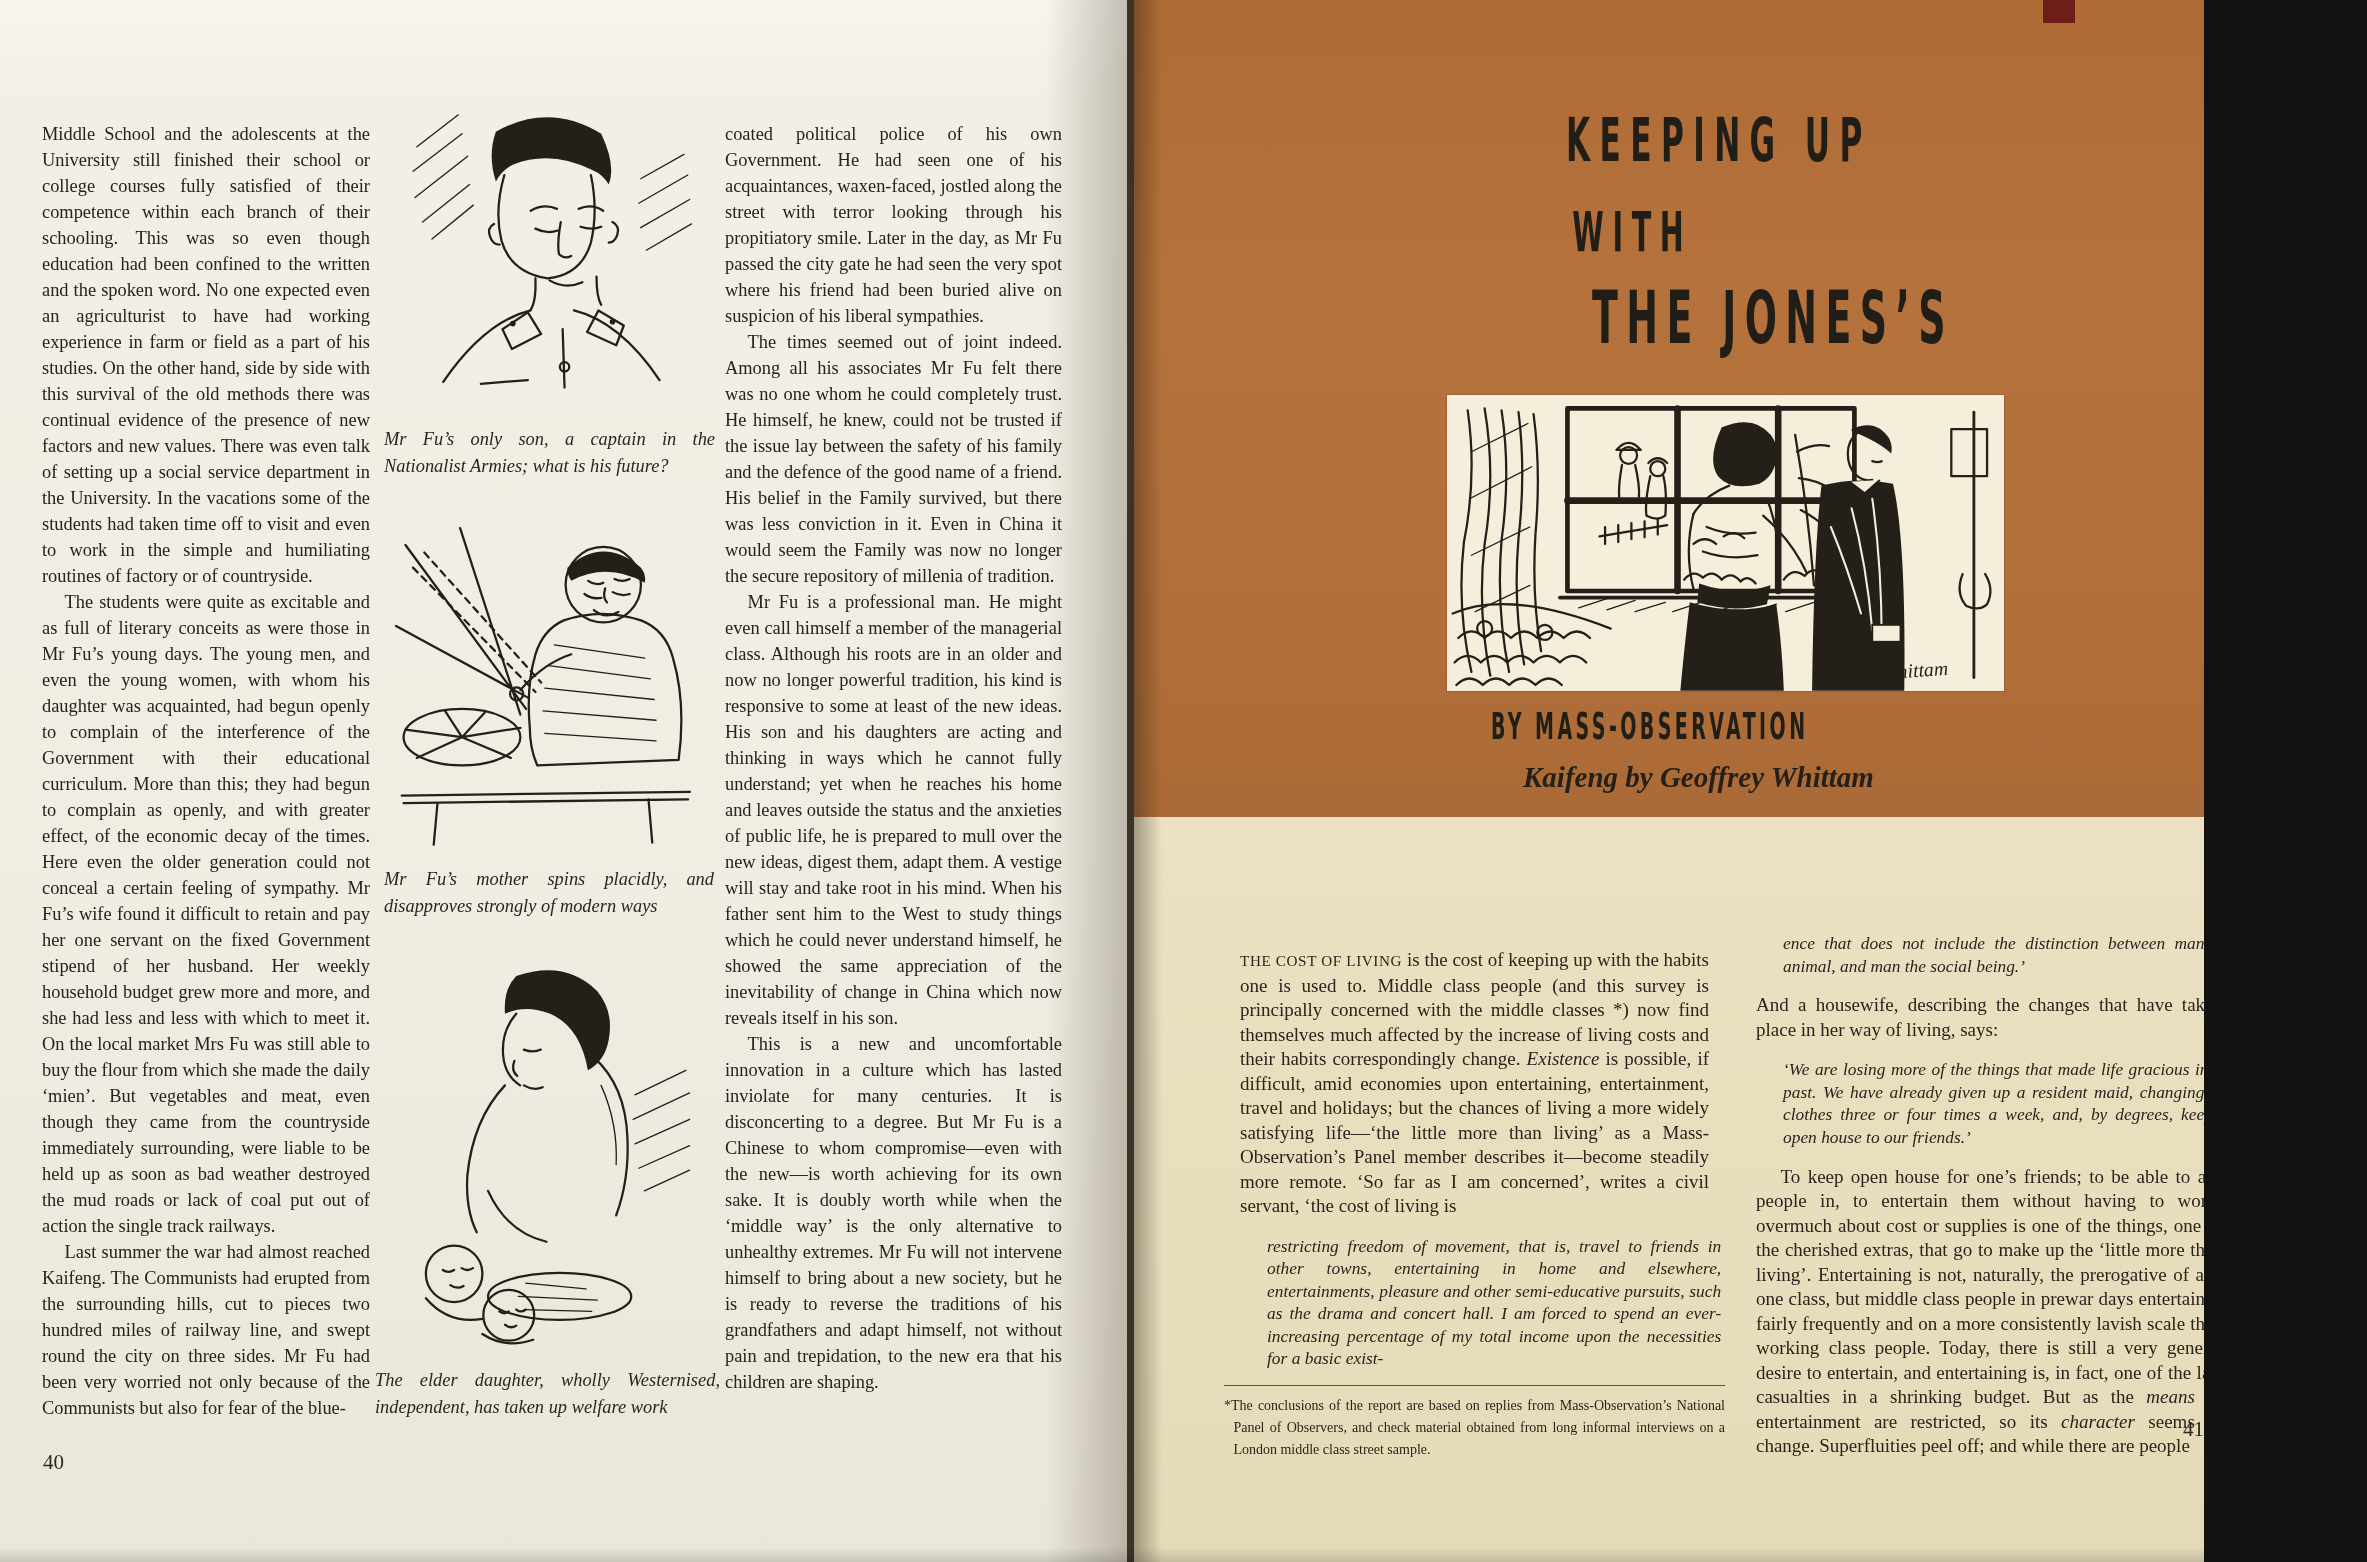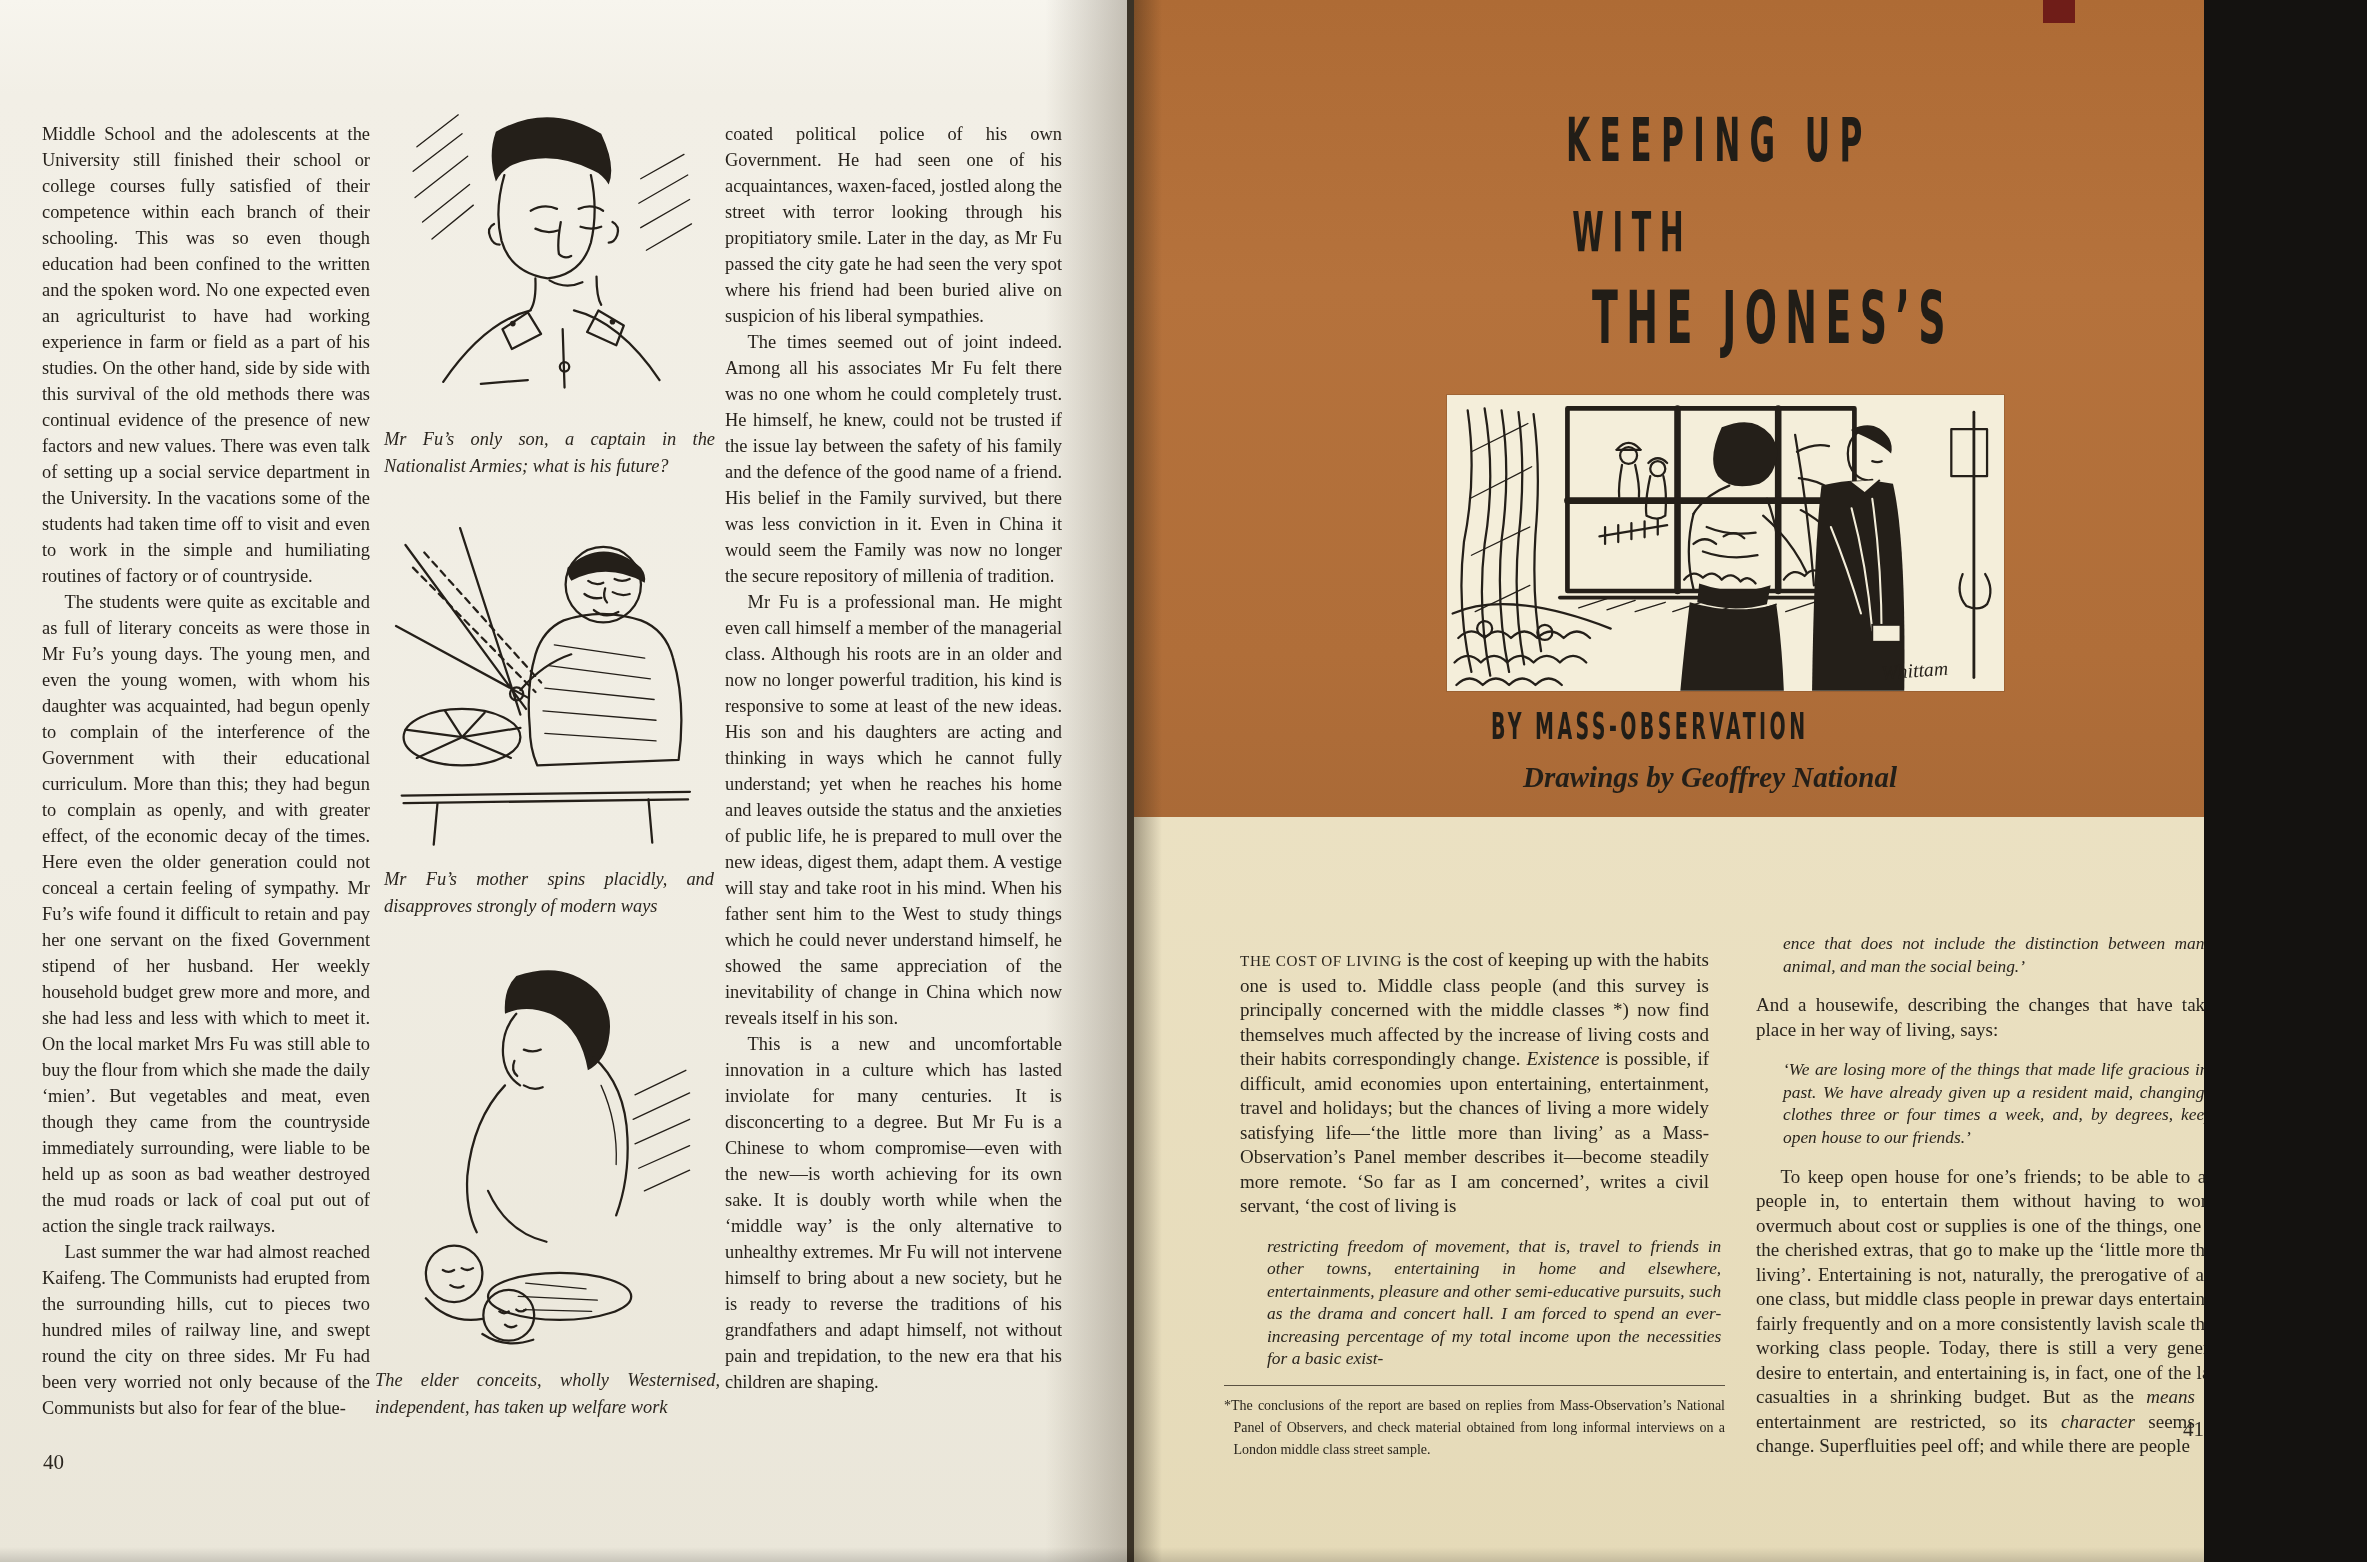--- a/index.html
+++ b/index.html
@@ -151,21 +151,21 @@
         <path d="M132,390 q5,4 10,0 M150,388 q5,4 10,0 M138,404 q6,5 12,1"></path>
         <path d="M54,376 q24,28 60,22 M114,414 q24,16 54,6"></path>
       </g>
       <g class="ink-thin">
         <path d="M276,160 l54,-26 M274,186 l60,-28 M276,212 l58,-26 M280,238 l54,-24 M286,262 l48,-22"></path>
         <path d="M160,360 l64,6 M152,374 l84,4 M158,388 l72,2"></path>
         <path d="M240,150 q18,40 16,84"></path>
       </g>
     </svg>
 
-    <div class="caption" style="left:375px;top:1367px;width:345px">The elder conceits, wholly Westernised, independent, has taken up welfare work</div>
+    <div class="caption" style="left:375px;top:1367px;width:345px">The elder daughter, wholly Westernised, independent, has taken up welfare work</div>
 
     <div id="lp-col3" class="lp-col">
       <p>coated political police of his own Government. He had seen one of his acquaintances, waxen-faced, jostled along the street with terror looking through his propitiatory smile. Later in the day, as Mr Fu passed the city gate he had seen the very spot where his friend had been buried alive on suspicion of his liberal sympathies.</p>
       <p class="ind">The times seemed out of joint indeed. Among all his associates Mr Fu felt there was no one whom he could completely trust. He himself, he knew, could not be trusted if the issue lay between the safety of his family and the defence of the good name of a friend. His belief in the Family survived, but there was less conviction in it. Even in China it would seem the Family was now no longer the secure repository of millenia of tradition.</p>
       <p class="ind">Mr Fu is a professional man. He might even call himself a member of the managerial class. Although his roots are in an older and now no longer powerful tradition, his kind is responsive to some at least of the new ideas. His son and his daughters are acting and thinking in ways which he cannot fully understand; yet when he reaches his home and leaves outside the status and the anxieties of public life, he is prepared to mull over the new ideas, digest them, adapt them. A vestige will stay and take root in his mind. When his father sent him to the West to study things which he could never understand himself, he showed the same appreciation of the inevitability of change in China which now reveals itself in his son.</p>
       <p class="ind">This is a new and uncomfortable innovation in a culture which has lasted inviolate for many centuries. It is disconcerting to a degree. But Mr Fu is a Chinese to whom compromise—even with the new—is worth achieving for its own sake. It is doubly worth while when the ‘middle way’ is the only alternative to unhealthy extremes. Mr Fu will not intervene himself to bring about a new society, but he is ready to reverse the traditions of his grandfathers and adapt himself, not without pain and trepidation, to the new era that his children are shaping.</p>
     </div>
 
     <div id="pagenum-40" class="pagenum">40</div>
   </div>
@@ -262,21 +262,21 @@
         <line x1="560" y1="18" x2="560" y2="300" stroke-width="3"></line>
         <rect x="536" y="36" width="38" height="50"></rect>
         <path d="M548,190 q-8,20 4,34 q14,6 22,-2 q8,-16 -2,-32"></path>
       </g>
       <text x="462" y="302" font-size="21" font-style="italic" fill="#241f19" font-family="Liberation Serif, serif" transform="rotate(-4 462 302)">Whittam</text>
     </svg>
   </div>
 
   <div id="byline">
     <span>BY MASS-OBSERVATION</span></div>
-  <div id="credit">Drawings by Geoffrey National</div>
+  <div id="credit">Kaifeng by Geoffrey Whittam</div>
 
   <div id="rp-col-left" class="rp-col">
     <p><span class="seg-sc">The cost of living</span><span> is the cost of keeping up with the habits one is used to. Middle class people (and this survey is principally concerned with the middle classes *) now find themselves much affected by the increase of living costs and their habits correspondingly change. </span><span class="seg-i">Existence</span><span> is possible, if difficult, amid economies upon entertaining, entertainment, travel and holidays; but the chances of living a more widely satisfying life—‘the little more than living’ as a Mass-Observation’s Panel member describes it—become steadily more remote. ‘So far as I am concerned’, writes a civil servant, ‘the cost of living is</span></p>
     <p class="quote">restricting freedom of movement, that is, travel to friends in other towns, entertaining in home and elsewhere, entertainments, pleasure and other semi-educative pursuits, such as the drama and concert hall. I am forced to spend an ever-increasing percentage of my total income upon the necessities for a basic exist-</p>
     <div id="footnote-block">
       <p id="footnote">*The conclusions of the report are based on replies from Mass-Observation’s National Panel of Observers, and check material obtained from long informal interviews on a London middle class street sample.</p>
     </div>
   </div>
 
   <div id="rp-col-right" class="rp-col">

